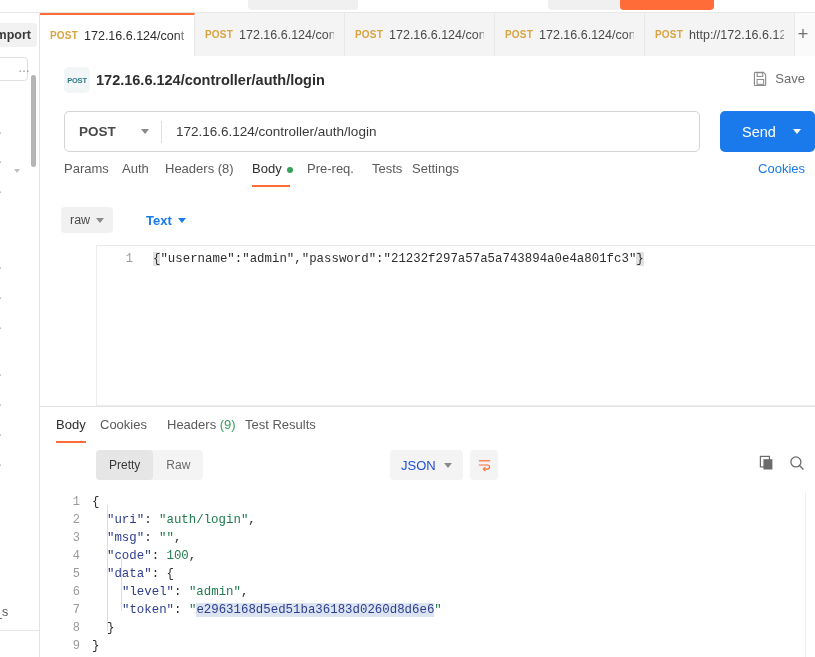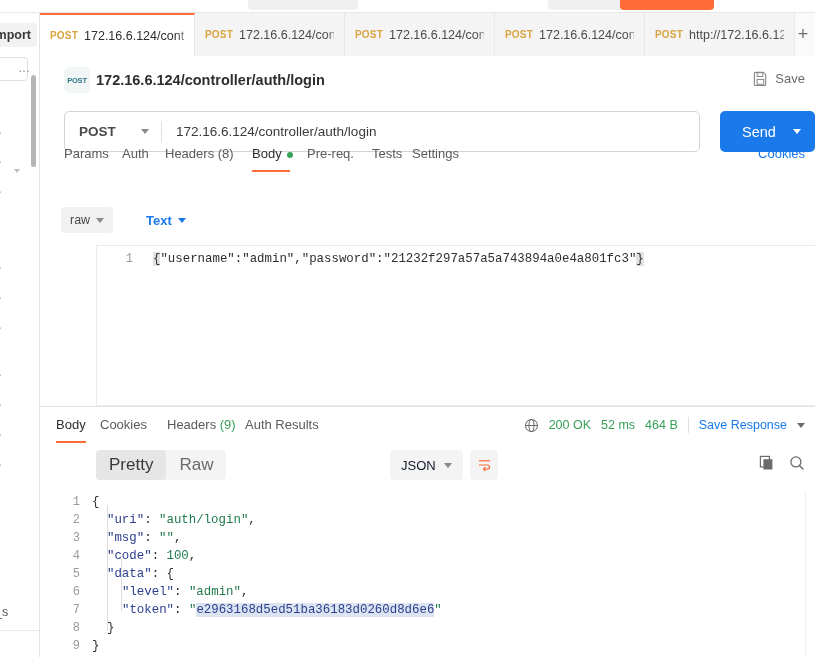--- a/index.html
+++ b/index.html
@@ -63,21 +63,21 @@
           border:1px solid #d4d4d4;border-radius:5px;background:#fff;display:flex;align-items:center;}
   .method{width:96px;height:39px;display:flex;align-items:center;justify-content:space-between;padding:0 12px 0 14px;box-sizing:border-box;}
   .method .mtxt{font-size:13.5px;font-weight:700;color:#4a4a4a;}
   .msep{width:1px;height:22px;background:#e0e0e0;}
   .urlinput{flex:1;padding-left:14px;font-size:13.5px;color:#3a3a3a;}
   .sendbtn{position:absolute;left:680px;top:3px;width:95px;height:41px;background:#1a7aeb;border-radius:5px;
            display:flex;align-items:center;justify-content:space-between;padding:0 14px 0 22px;box-sizing:border-box;}
   .sendbtn .stxt{font-size:14.5px;font-weight:400;color:#fff;}
 
   
-  .reqtabs{position:absolute;left:0;top:133px;width:775px;height:32px;text-align:center;}
+  .reqtabs{position:absolute;left:0;top:148px;width:775px;height:32px;text-align:center;}
   .rt{position:absolute;top:0;font-size:13px;color:#5a5a5a;white-space:nowrap;}
   .rt.sel{color:#2e2e2e;font-weight:400;}
   .rt .dot{display:inline-block;width:6px;height:6px;border-radius:50%;background:#37a05a;margin-left:5px;vertical-align:middle;}
   .rt-underline{position:absolute;height:2px;background:#ff6c37;top:24px;}
   .cookies{position:absolute;right:10px;top:0;font-size:13px;color:#1a7aeb;}
 
   
   .bodytype{position:absolute;left:0;top:194px;width:775px;height:32px;}
   .chip{position:absolute;height:26px;border-radius:4px;display:flex;align-items:center;gap:6px;padding:0 9px;box-sizing:border-box;}
   .chip.raw{left:21px;top:0;background:#f1f1f1;}
@@ -102,24 +102,24 @@
   .rsp .cnt{color:#37a05a;}
   .rsp-underline{position:absolute;height:2px;background:#ff6c37;top:34px;}
   .meta{position:absolute;right:10px;top:10px;display:flex;align-items:center;gap:10px;font-size:12.5px;}
   .meta .m{color:#37a05a;}
   .meta .divider{width:1px;height:16px;background:#e0e0e0;}
   .meta .sr{color:#1a7aeb;}
 
   
   .resptb{position:absolute;left:0;top:437px;width:775px;height:34px;}
   .seg{position:absolute;left:56px;top:0;height:30px;background:#f4f4f4;border-radius:4px;display:flex;align-items:center;}
-  .seg .si{height:30px;display:flex;align-items:center;padding:0 13px;font-size:17px;color:#6b6b6b;box-sizing:border-box;}
+  .seg .si{height:30px;display:flex;align-items:center;padding:0 13px;font-size:12px;color:#6b6b6b;box-sizing:border-box;}
   .seg .si.on{background:#e6e6e6;border-radius:4px;color:#3a3a3a;}
   .fmt{position:absolute;left:350px;top:0;height:30px;background:#f4f4f4;border-radius:4px;display:flex;align-items:center;gap:8px;padding:0 11px;box-sizing:border-box;}
-  .fmt .ftxt{font-size:13px;color:#0f172a;}
+  .fmt .ftxt{font-size:13px;color:#1d4ed8;}
   .wrapbtn{position:absolute;left:430px;top:0;width:28px;height:30px;background:#f4f4f4;border-radius:4px;display:flex;align-items:center;justify-content:center;}
   .rticons{position:absolute;right:10px;top:5px;display:flex;align-items:center;gap:14px;}
 
   
   .rbody{position:absolute;left:0;top:478px;width:775px;height:166px;background:#fff;overflow:hidden;}
   .rb-num{position:absolute;left:24px;width:16px;text-align:right;font-family:"Liberation Mono", monospace;font-size:12px;color:#9a9a9a;}
   .rb-code{position:absolute;left:52px;font-family:"Liberation Mono", monospace;font-size:12.4px;white-space:pre;color:#2e2e2e;}
   .k{color:#2c3e8f;}
   .s{color:#1f7a4d;}
   .s-link{color:#1f7a4d;}
@@ -258,36 +258,23 @@
         <span class="ed-code"><span class="tok-brace">{</span><span class="tok-str" id="reqbody-mid">"username":"admin","password":"21232f297a57a5a743894a0e4a801fc3"</span><span class="tok-brace">}</span></span>
       </div>
 
       <div class="ed-bottomline"></div>
     </div>
 
     <div class="resphdr">
       <div class="rsp sel" style="left:16px">Body</div>
       <div class="rsp" style="left:60px">Cookies</div>
       <div class="rsp" style="left:127px"><span>Headers </span><span class="cnt">(9)</span></div>
-      <div class="rsp" style="left:205px">Auth Results</div>
+      <div class="rsp" style="left:205px">Test Results</div>
       <div class="rsp-underline" style="left:16px;width:30px"></div>
 
-      <div class="meta">
-        <svg width="15" height="15" viewBox="0 0 16 16">
-          <circle cx="8" cy="8" r="6.4" fill="none" stroke="#6b6b6b" stroke-width="1.1"></circle>
-          <ellipse cx="8" cy="8" rx="2.7" ry="6.4" fill="none" stroke="#6b6b6b" stroke-width="1.1"></ellipse>
-          <line x1="1.8" y1="8" x2="14.2" y2="8" stroke="#6b6b6b" stroke-width="1.1"></line>
-        </svg>
-        <span class="m">200 OK</span>
-        <span class="m">52 ms</span>
-        <span class="m">464 B</span>
-        <span class="divider"></span>
-        <span class="sr">Save Response</span>
-        <span class="chev" style="color:#6b6b6b"></span>
-      </div>
     </div>
 
     <div class="resptb">
       <div class="seg">
         <div class="si on">Pretty</div>
         <div class="si">Raw</div>
       </div>
       <div class="fmt">
         <span class="ftxt">JSON</span>
         <span class="chev" style="color:#8a8a8a"></span>

